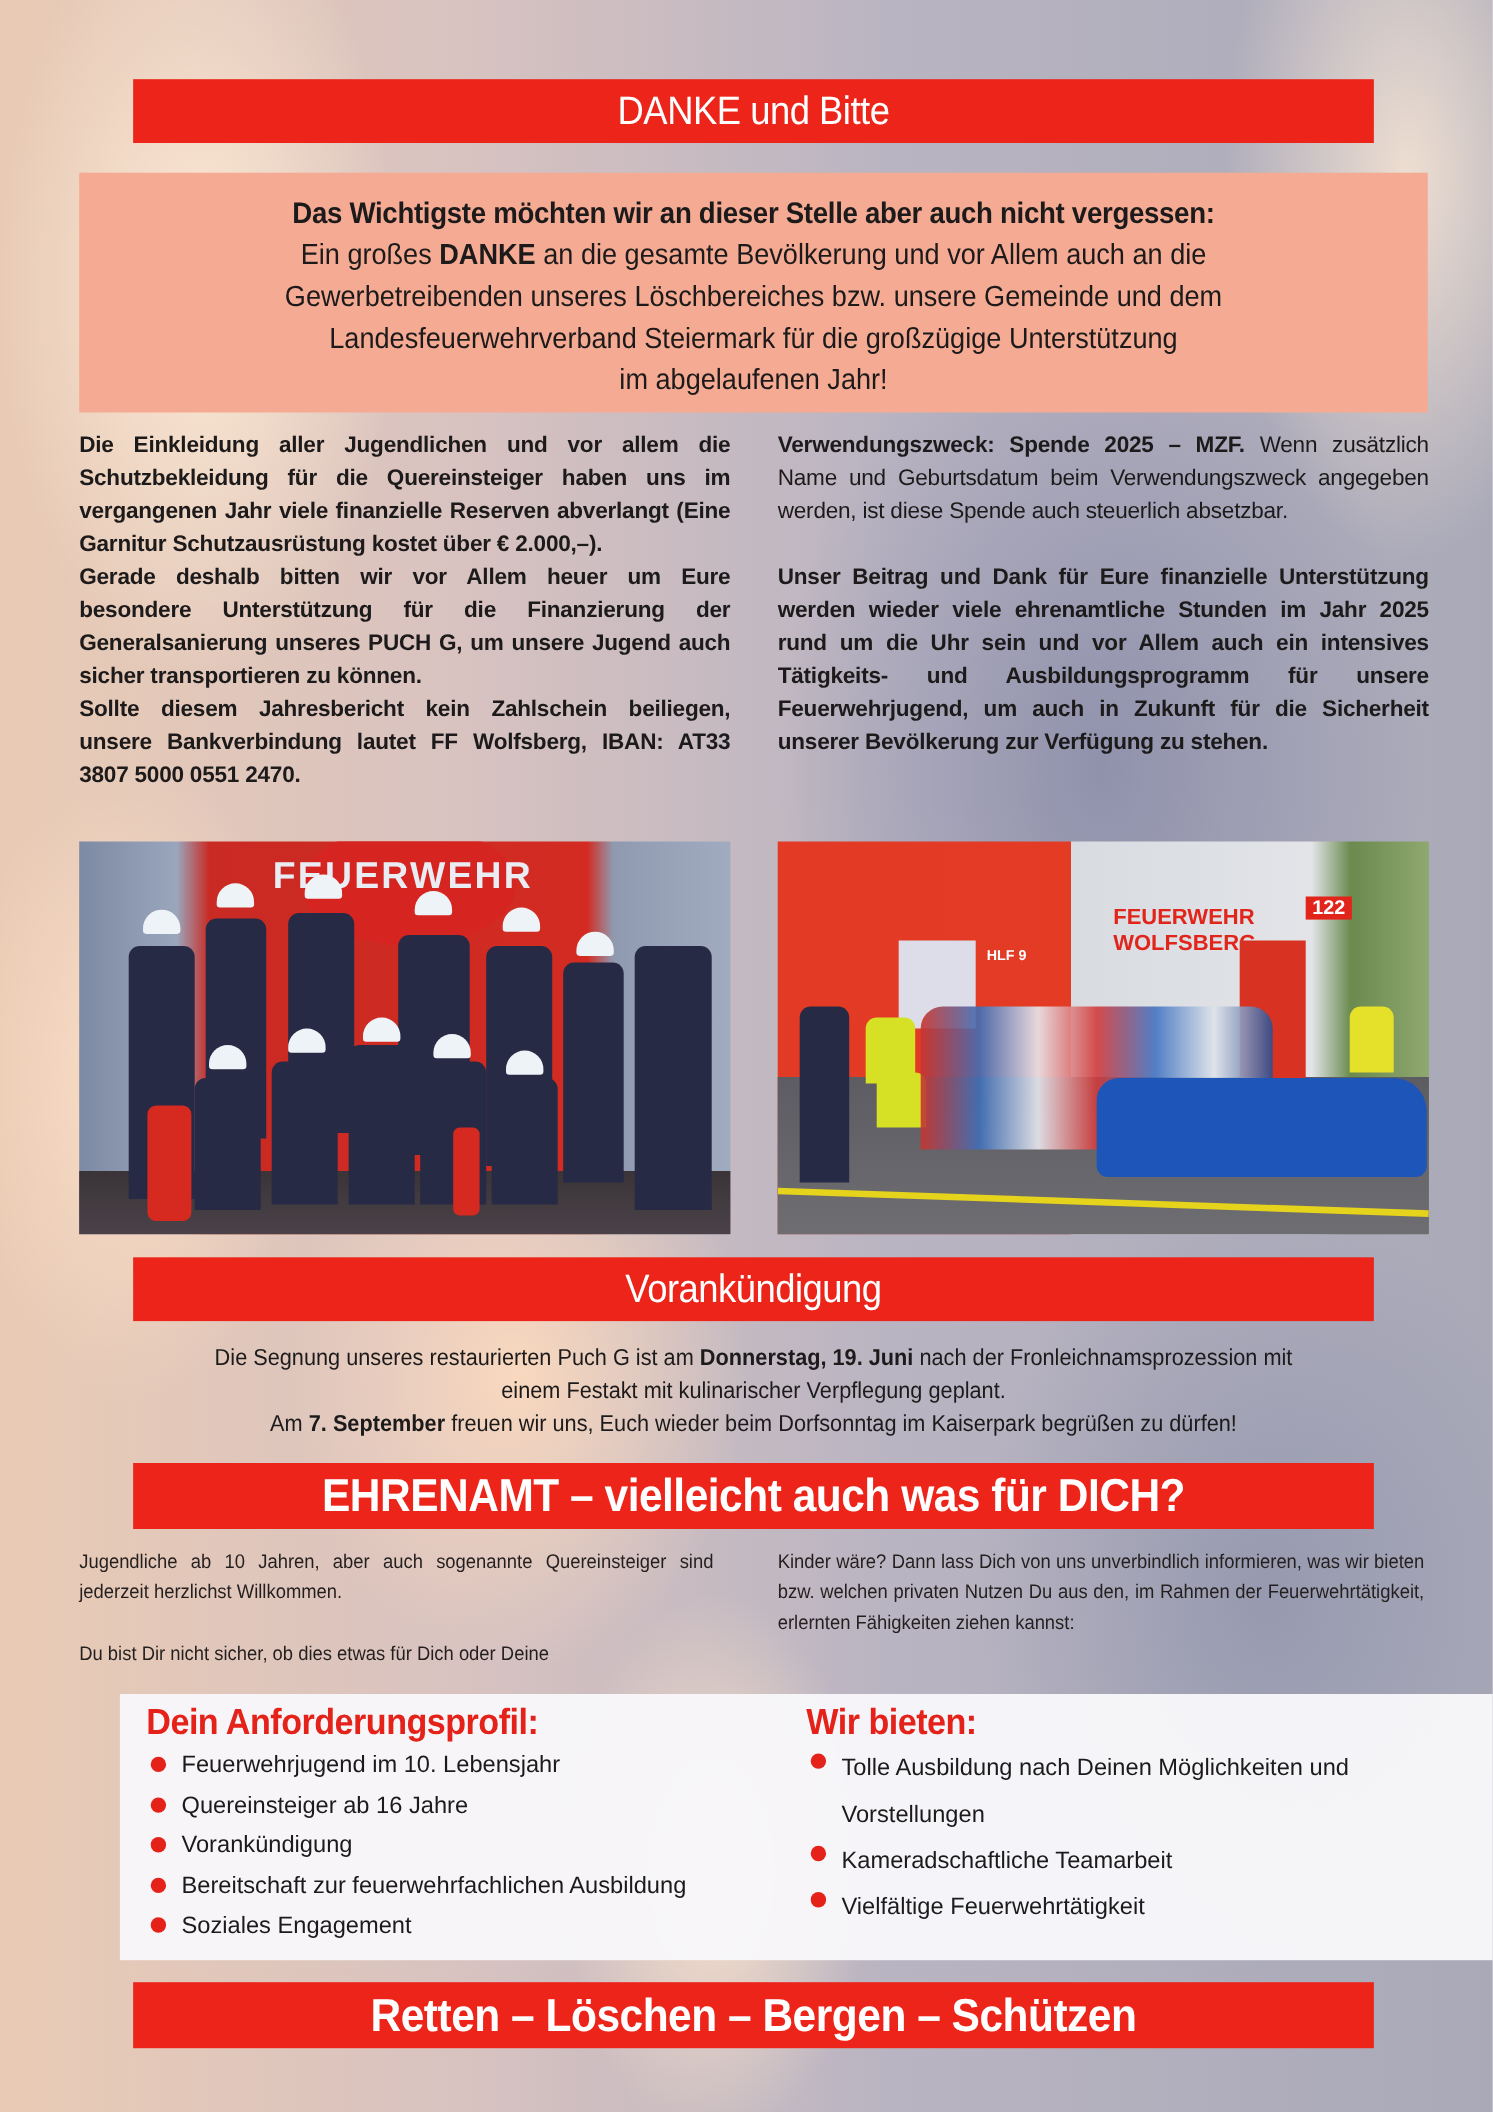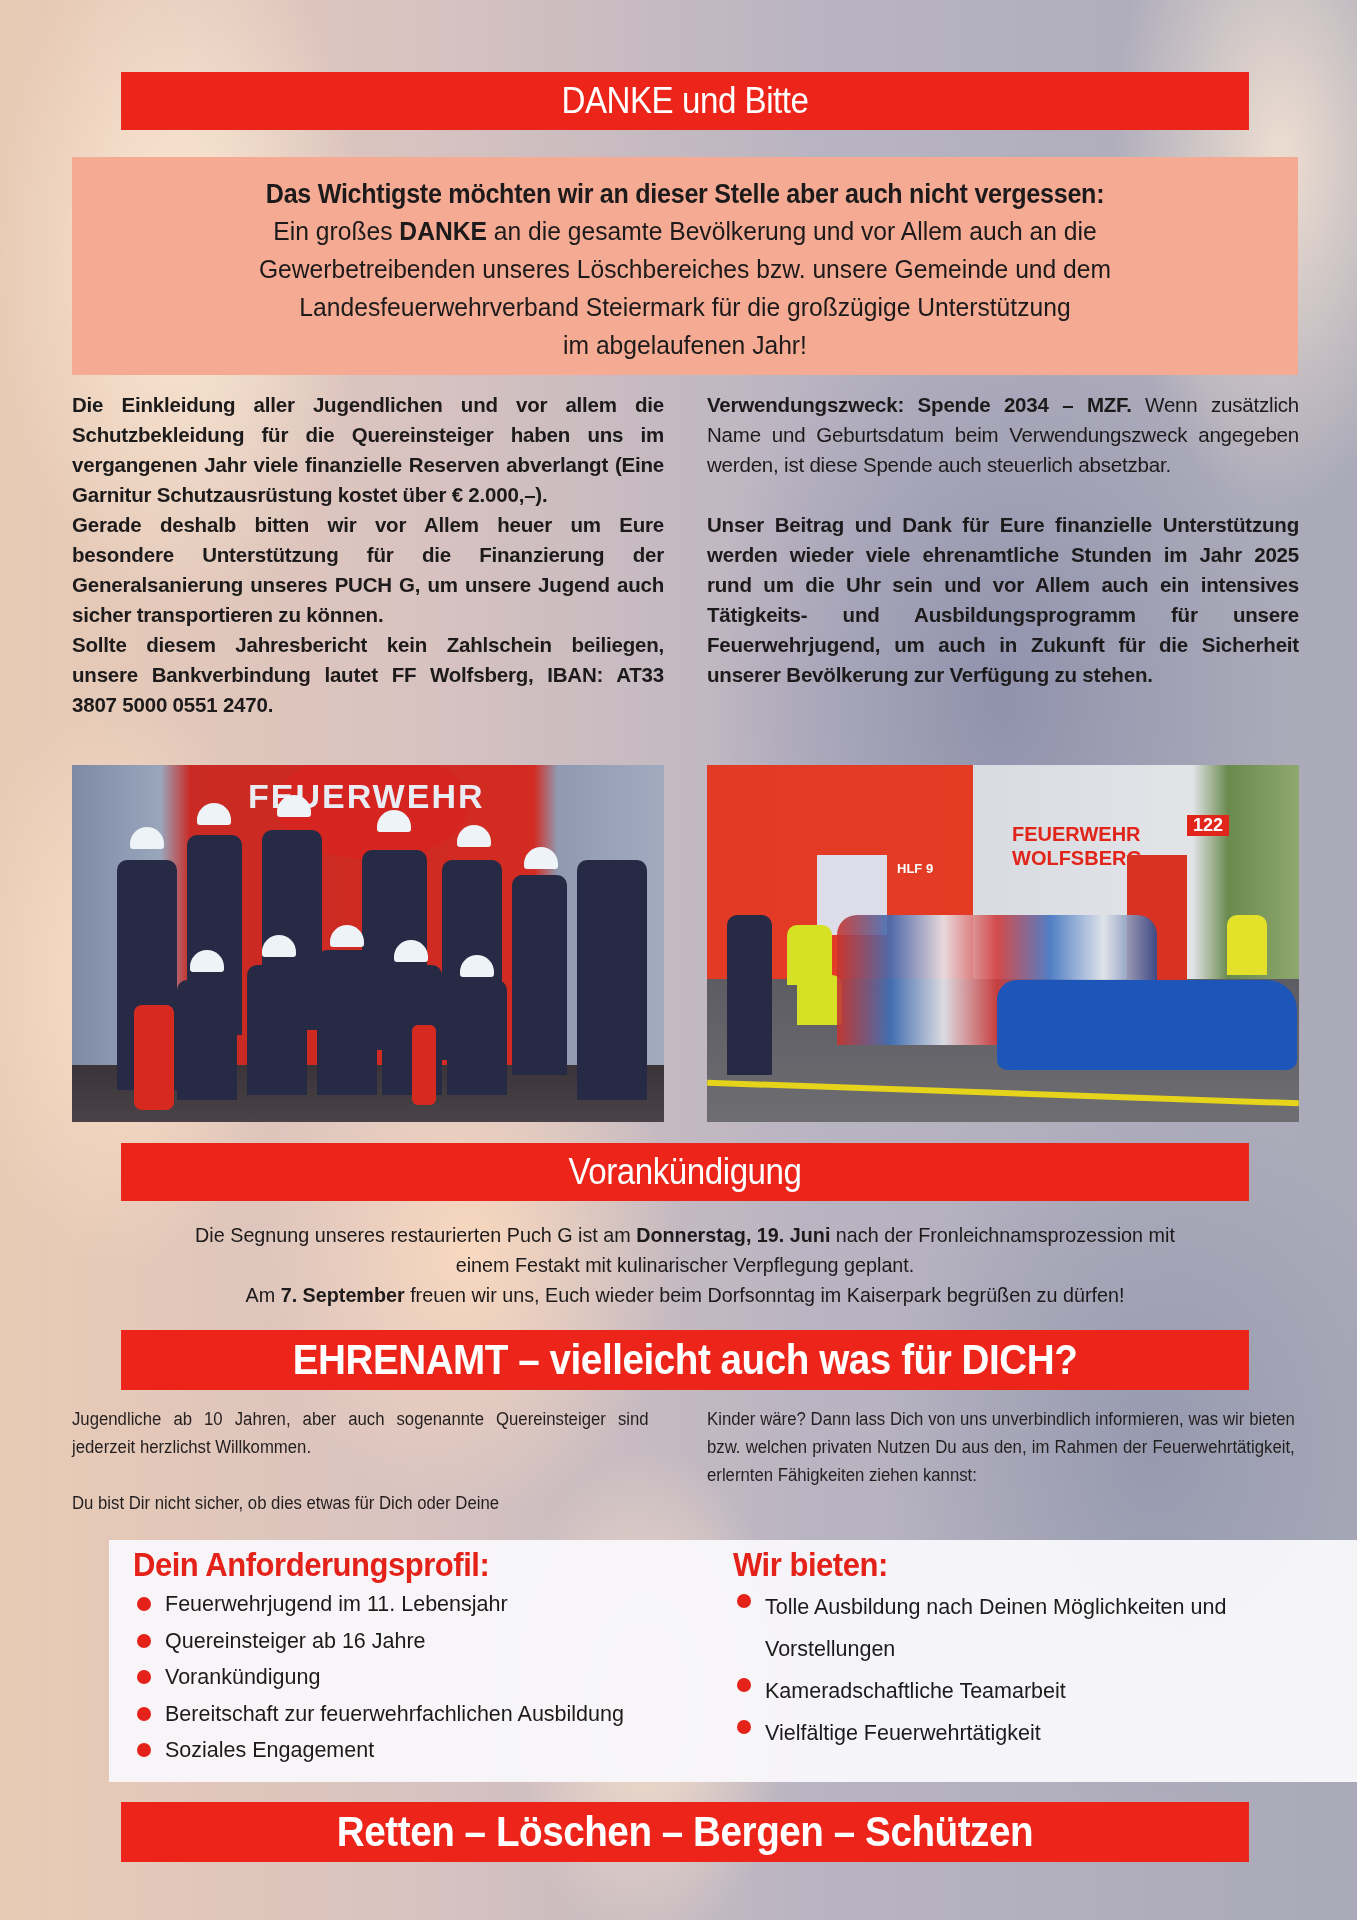--- a/index.html
+++ b/index.html
@@ -110,21 +110,21 @@
   </div>
 </div>
 
 <div class="col bold" style="left:72px;">
   <p>Die Einkleidung aller Jugendlichen und vor allem die Schutzbekleidung für die Quereinsteiger haben uns im vergangenen Jahr viele finanzielle Reserven abverlangt (Eine Garnitur Schutzausrüstung kostet über € 2.000,–).</p>
   <p>Gerade deshalb bitten wir vor Allem heuer um Eure besondere Unterstützung für die Finanzierung der Generalsanierung unseres PUCH G, um unsere Jugend auch sicher transportieren zu können.</p>
   <p>Sollte diesem Jahresbericht kein Zahlschein beiliegen, unsere Bankverbindung lautet FF Wolfsberg, IBAN: AT33 3807 5000 0551 2470.</p>
 </div>
 
 <div class="col" style="left:707px;">
-  <p><b>Verwendungszweck: Spende 2034 – MZF.</b><span> Wenn zusätzlich Name und Geburtsdatum beim Verwendungszweck angegeben werden, ist diese Spende auch steuerlich absetzbar.</span></p>
+  <p><b>Verwendungszweck: Spende 2025 – MZF.</b><span> Wenn zusätzlich Name und Geburtsdatum beim Verwendungszweck angegeben werden, ist diese Spende auch steuerlich absetzbar.</span></p>
   <div class="gap"></div>
   <p style="font-weight:bold;">Unser Beitrag und Dank für Eure finanzielle Unterstützung werden wieder viele ehrenamtliche Stunden im Jahr 2025 rund um die Uhr sein und vor Allem auch ein intensives Tätigkeits- und Ausbildungsprogramm für unsere Feuerwehrjugend, um auch in Zukunft für die Sicherheit unserer Bevölkerung zur Verfügung zu stehen.</p>
 </div>
 
 <div class="photo left">
   <div class="label">FEUERWEHR</div>
 
   <div class="body-dark" style="left:45px;top:95px;width:60px;height:230px;"></div>
   <div class="helmet" style="left:58px;top:62px;"></div>
   <div class="body-dark" style="left:115px;top:70px;width:55px;height:200px;"></div>
@@ -189,21 +189,21 @@
   <p>Du bist Dir nicht sicher, ob dies etwas für Dich oder Deine</p>
 </div>
 <div class="small-col" style="left:707px;width:632px;">
   <p>Kinder wäre? Dann lass Dich von uns unverbindlich informieren, was wir bieten bzw. welchen privaten Nutzen Du aus den, im Rahmen der Feuerwehrtätigkeit, erlernten Fähigkeiten ziehen kannst:</p>
 </div>
 
 <div class="whitebox">
   <div class="list-col a" style="left:24px;width:560px;">
     <div class="list-title">Dein Anforderungsprofil:</div>
     <ul>
-      <li><span class="dot"></span><span>Feuerwehrjugend im 11. Lebensjahr</span></li>
+      <li><span class="dot"></span><span>Feuerwehrjugend im 10. Lebensjahr</span></li>
       <li><span class="dot"></span><span>Quereinsteiger ab 16 Jahre</span></li>
       <li><span class="dot"></span><span>Vorankündigung</span></li>
       <li><span class="dot"></span><span>Bereitschaft zur feuerwehrfachlichen Ausbildung</span></li>
       <li><span class="dot"></span><span>Soziales Engagement</span></li>
     </ul>
   </div>
   <div class="list-col b" style="left:624px;width:555px;">
     <div class="list-title">Wir bieten:</div>
     <ul>
       <li><span class="dot"></span><span>Tolle Ausbildung nach Deinen Möglichkeiten und Vorstellungen</span></li>

